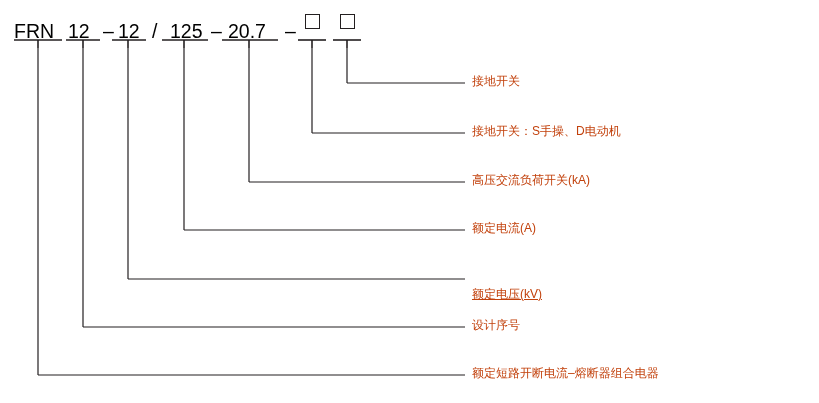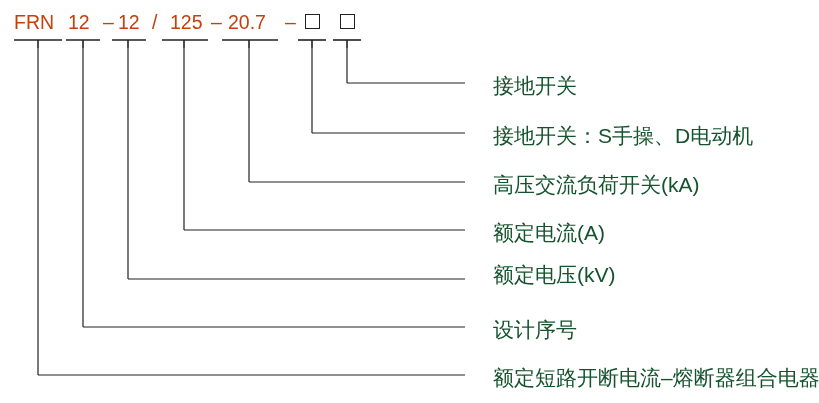--- a/index.html
+++ b/index.html
@@ -27,41 +27,40 @@
   .code-row {
     position: absolute;
     left: 0;
     top: 0;
     width: 819px;
     height: 40px;
   }
   .code-token {
     position: absolute;
     font-size: 19.5px;
-    color: #c2410c;
+    color: #000000;
     white-space: pre;
     line-height: 1;
-    top: 13px;
+    top: 22px;
   }
   .code-square {
     position: absolute;
     width: 15px;
     height: 15px;
     border: 1.4px solid #231f20;
     box-sizing: border-box;
     top: 14px;
   }
   .label-text {
     position: absolute;
-    font-size: 21px;
-    color: #14532d;
+    font-size: 12px;
+    color: #c2410c;
     white-space: pre;
     line-height: 1;
     left: 472px;
-    margin-left: 21px;
   }
 </style>
 </head>
 <body>
 
 <div id="diagram-root">
 
   <svg class="leader-layer" viewBox="0 0 819 403" xmlns="http://www.w3.org/2000/svg">
     <g id="underlines-group" stroke="#231f20" stroke-width="1.6" fill="none">
         <line x1="14" y1="40" x2="62" y2="40"></line>
@@ -109,18 +108,18 @@
       <span class="code-token" style="left: 285px;">–</span>
       <span class="code-square" style="left: 305px;"></span>
       <span class="code-square" style="left: 340px;"></span>
     </div>
 
   <div id="labels-layer">
       <div class="label-text" style="top: 75px;">接地开关</div>
       <div class="label-text" style="top: 125px;">接地开关：S手操、D电动机</div>
       <div class="label-text" style="top: 174px;">高压交流负荷开关(kA)</div>
       <div class="label-text" style="top: 222px;">额定电流(A)</div>
-      <div class="label-text" style="top: 264px;">额定电压(kV)</div>
+      <div class="label-text" style="top: 288px; text-decoration: underline;">额定电压(kV)</div>
       <div class="label-text" style="top: 319px; text-align: center;">设计序号</div>
       <div class="label-text" style="top: 367px;">额定短路开断电流–熔断器组合电器</div>
     </div>
 
 </div>
 
 </body></html>

